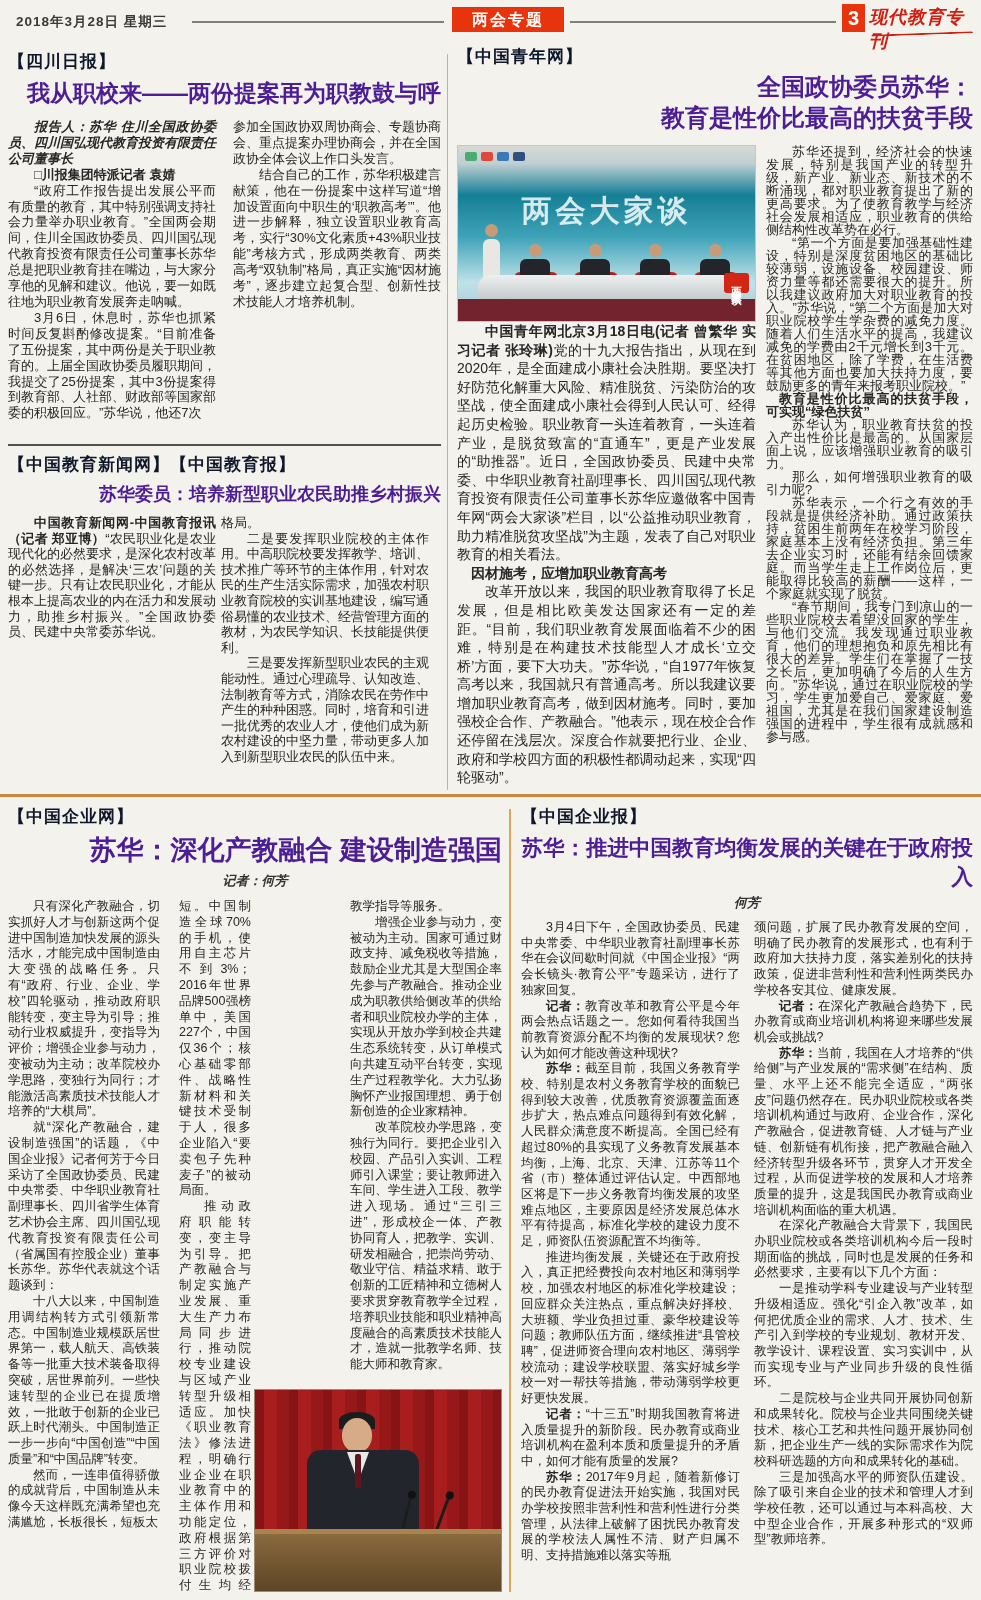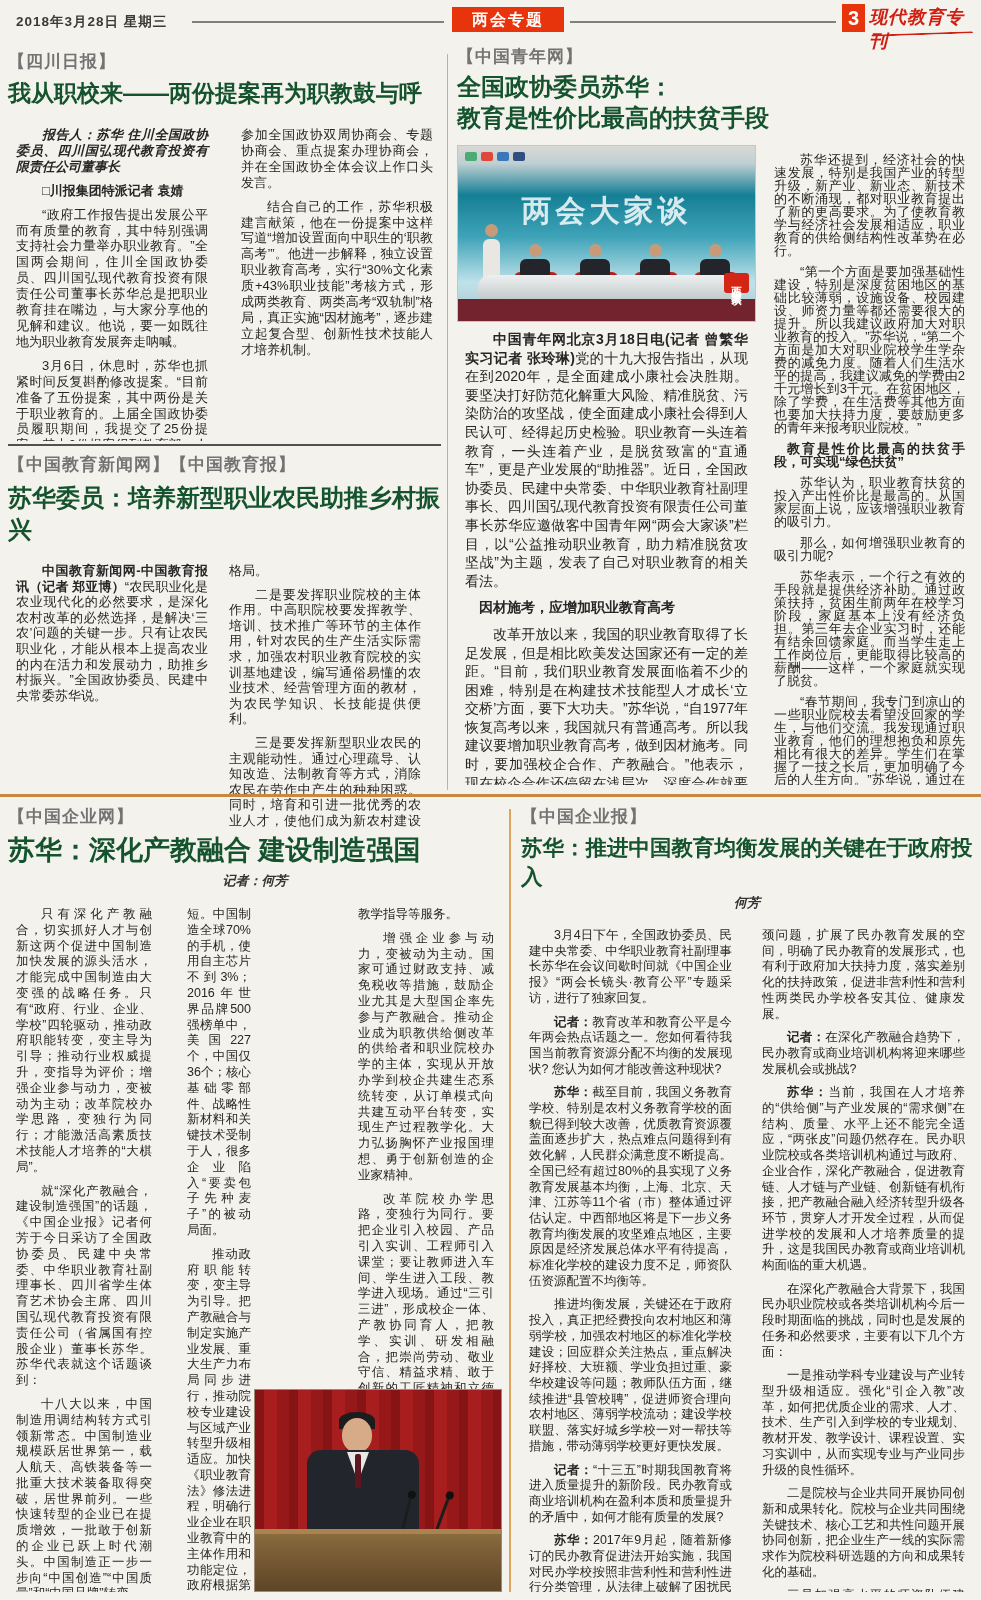--- a/index.html
+++ b/index.html
@@ -9,49 +9,49 @@
   
   .date{left:16px;top:13px;font-size:13.5px;font-weight:bold;color:#3a3a38;letter-spacing:1px}
   .hline{height:2px;background:#80807c;top:21px}
   .hline1{left:192px;width:252px}
   .hline2{left:570px;width:266px}
   .section-badge{left:452px;top:7px;width:112px;height:25px;background:#e8340c;color:#fff;font-weight:bold;font-size:16px;text-align:center;line-height:25px;letter-spacing:2px}
   .pagenum{left:842px;top:4px;width:23px;height:28px;background:#e8340c;color:#fff;font-weight:bold;font-size:20px;text-align:center;line-height:28px}
   .masthead{left:869px;top:5px;color:#cf1f12;font-weight:bold;font-style:italic;font-size:18px;letter-spacing:1px}
   .swoosh{left:871px;top:26px;width:102px;height:9px;border-bottom:2.5px solid #cf1f12;border-radius:50%/100% 100% 0 0;transform:rotate(-2deg)}
   
-  .lbl{color:#737373;font-weight:bold;font-size:17px;letter-spacing:1px}
-  .a-title{font-weight:bold;color:#14532d;text-align:left}
+  .lbl{color:#0f172a;font-weight:bold;font-size:17px;letter-spacing:1px}
+  .a-title{font-weight:bold;color:#4c1d95;text-align:right}
   .byline-c{text-align:center;font-style:italic;font-weight:bold;font-size:13px;color:#333}
   .cols{display:flex;overflow:hidden}
-  .col p{text-align:justify;text-indent:2em;margin:8px}
+  .col p{text-align:justify;text-indent:2em;margin:0}
   .col p.cont{text-indent:0}
   .col p.subhead{font-weight:bold;text-indent:1em}
   .col p.kicker{font-weight:bold;font-style:italic}
   .col p b{font-weight:bold}
   
   .art-a{left:8px;top:50px;width:433px}
   .art-a .a-title{font-size:23px;margin-top:5px}
   .art-a .cols{gap:17px;margin-top:10px;height:322px}
   .art-a .col{width:208px;font-size:13px;line-height:15.9px}
   .div-ab{left:8px;top:444px;width:433px;height:2px;background:#55504a}
   
   .art-b{left:8px;top:453px;width:433px}
-  .art-b .a-title{font-size:24px;margin-top:6px}
+  .art-b .a-title{font-size:18px;margin-top:6px}
   .art-b .cols{gap:5px;margin-top:9px;height:272px}
   .art-b .col{width:208px;font-size:13px;line-height:15.6px}
   .vline-top{left:447px;top:54px;width:1px;height:736px;background:#b8b3aa}
   
   .art-c{left:457px;top:45px;width:516px}
   .art-c .a-title{font-size:24px;line-height:31px;margin-top:3px}
   .art-c .cols{gap:10px;margin-top:12px;height:640px}
   .art-c .col-l{width:299px;font-size:14px;line-height:18.6px}
   .art-c .col-r{width:207px;font-size:13px;line-height:13px}
   
-  .photo-c{position:relative;width:299px;height:177px;margin-bottom:8px;overflow:hidden;border:1px solid #c9c5bd;background:linear-gradient(180deg,#d9d9d5 0%,#bfcfd2 10%,#157f95 28%,#3fa3b8 52%,#bfe2ea 78%,#a8c3cc 100%)}
+  .photo-c{position:relative;width:299px;height:177px;margin-bottom:0;overflow:hidden;border:1px solid #c9c5bd;background:linear-gradient(180deg,#d9d9d5 0%,#bfcfd2 10%,#157f95 28%,#3fa3b8 52%,#bfe2ea 78%,#a8c3cc 100%)}
   .logo-strip{position:absolute;left:7px;top:6px;display:flex;gap:4px}
   .logo-strip span{width:12px;height:9px;border-radius:2px;display:block;opacity:.92}
   .backdrop-text{position:absolute;top:56px;width:100%;text-align:center;font-size:30px;font-weight:bold;color:rgba(255,255,255,.82);letter-spacing:4px}
   .sofa{position:absolute;width:44px;height:25px;background:#b62020;border-radius:6px;top:126px}
   .person{position:absolute;width:34px;top:98px}
   .person .head{width:13px;height:13px;border-radius:50%;background:#c89b78;margin:0 auto}
   .person .torso{width:30px;height:26px;border-radius:6px 6px 2px 2px;background:#23252a;margin:2px auto 0}
   .person.host{top:78px;left:16px}
   .person.host .torso{width:17px;height:52px;background:#e9e7e2;border-radius:6px}
   .studio-table{position:absolute;left:20px;right:20px;bottom:22px;height:24px;background:linear-gradient(#eef0f0,#c3cacb);border-radius:12px 12px 4px 4px}

